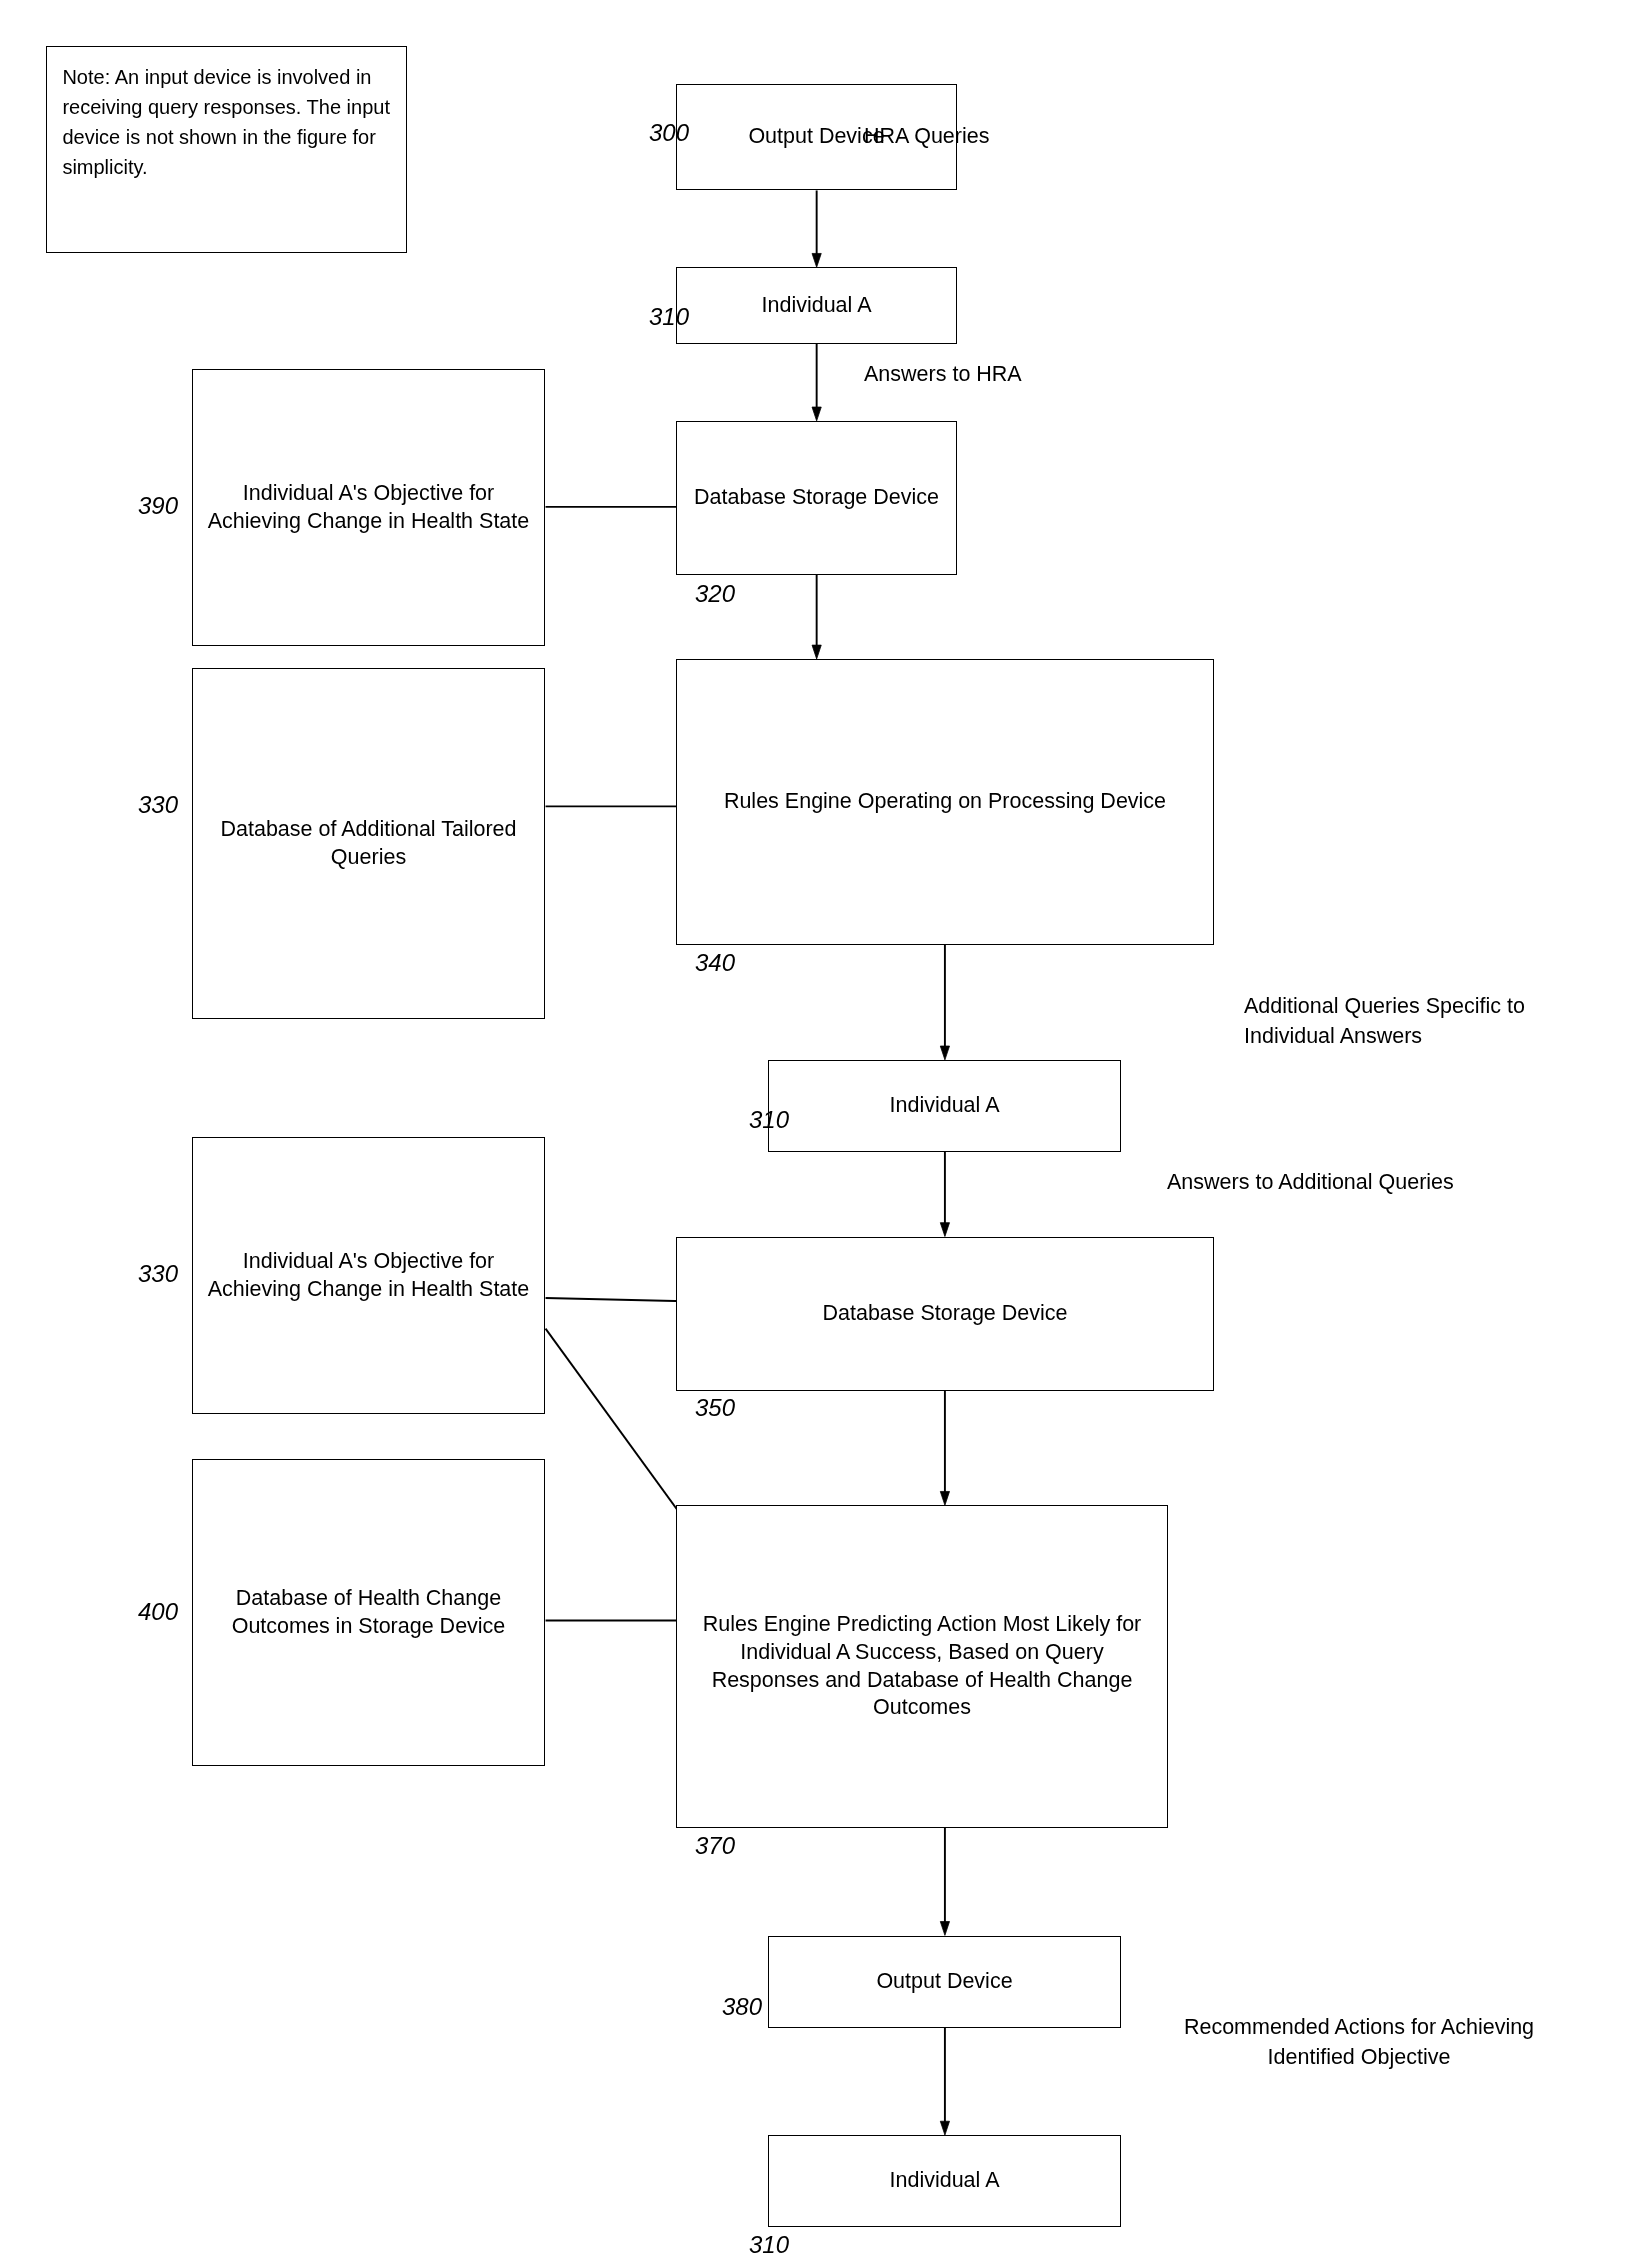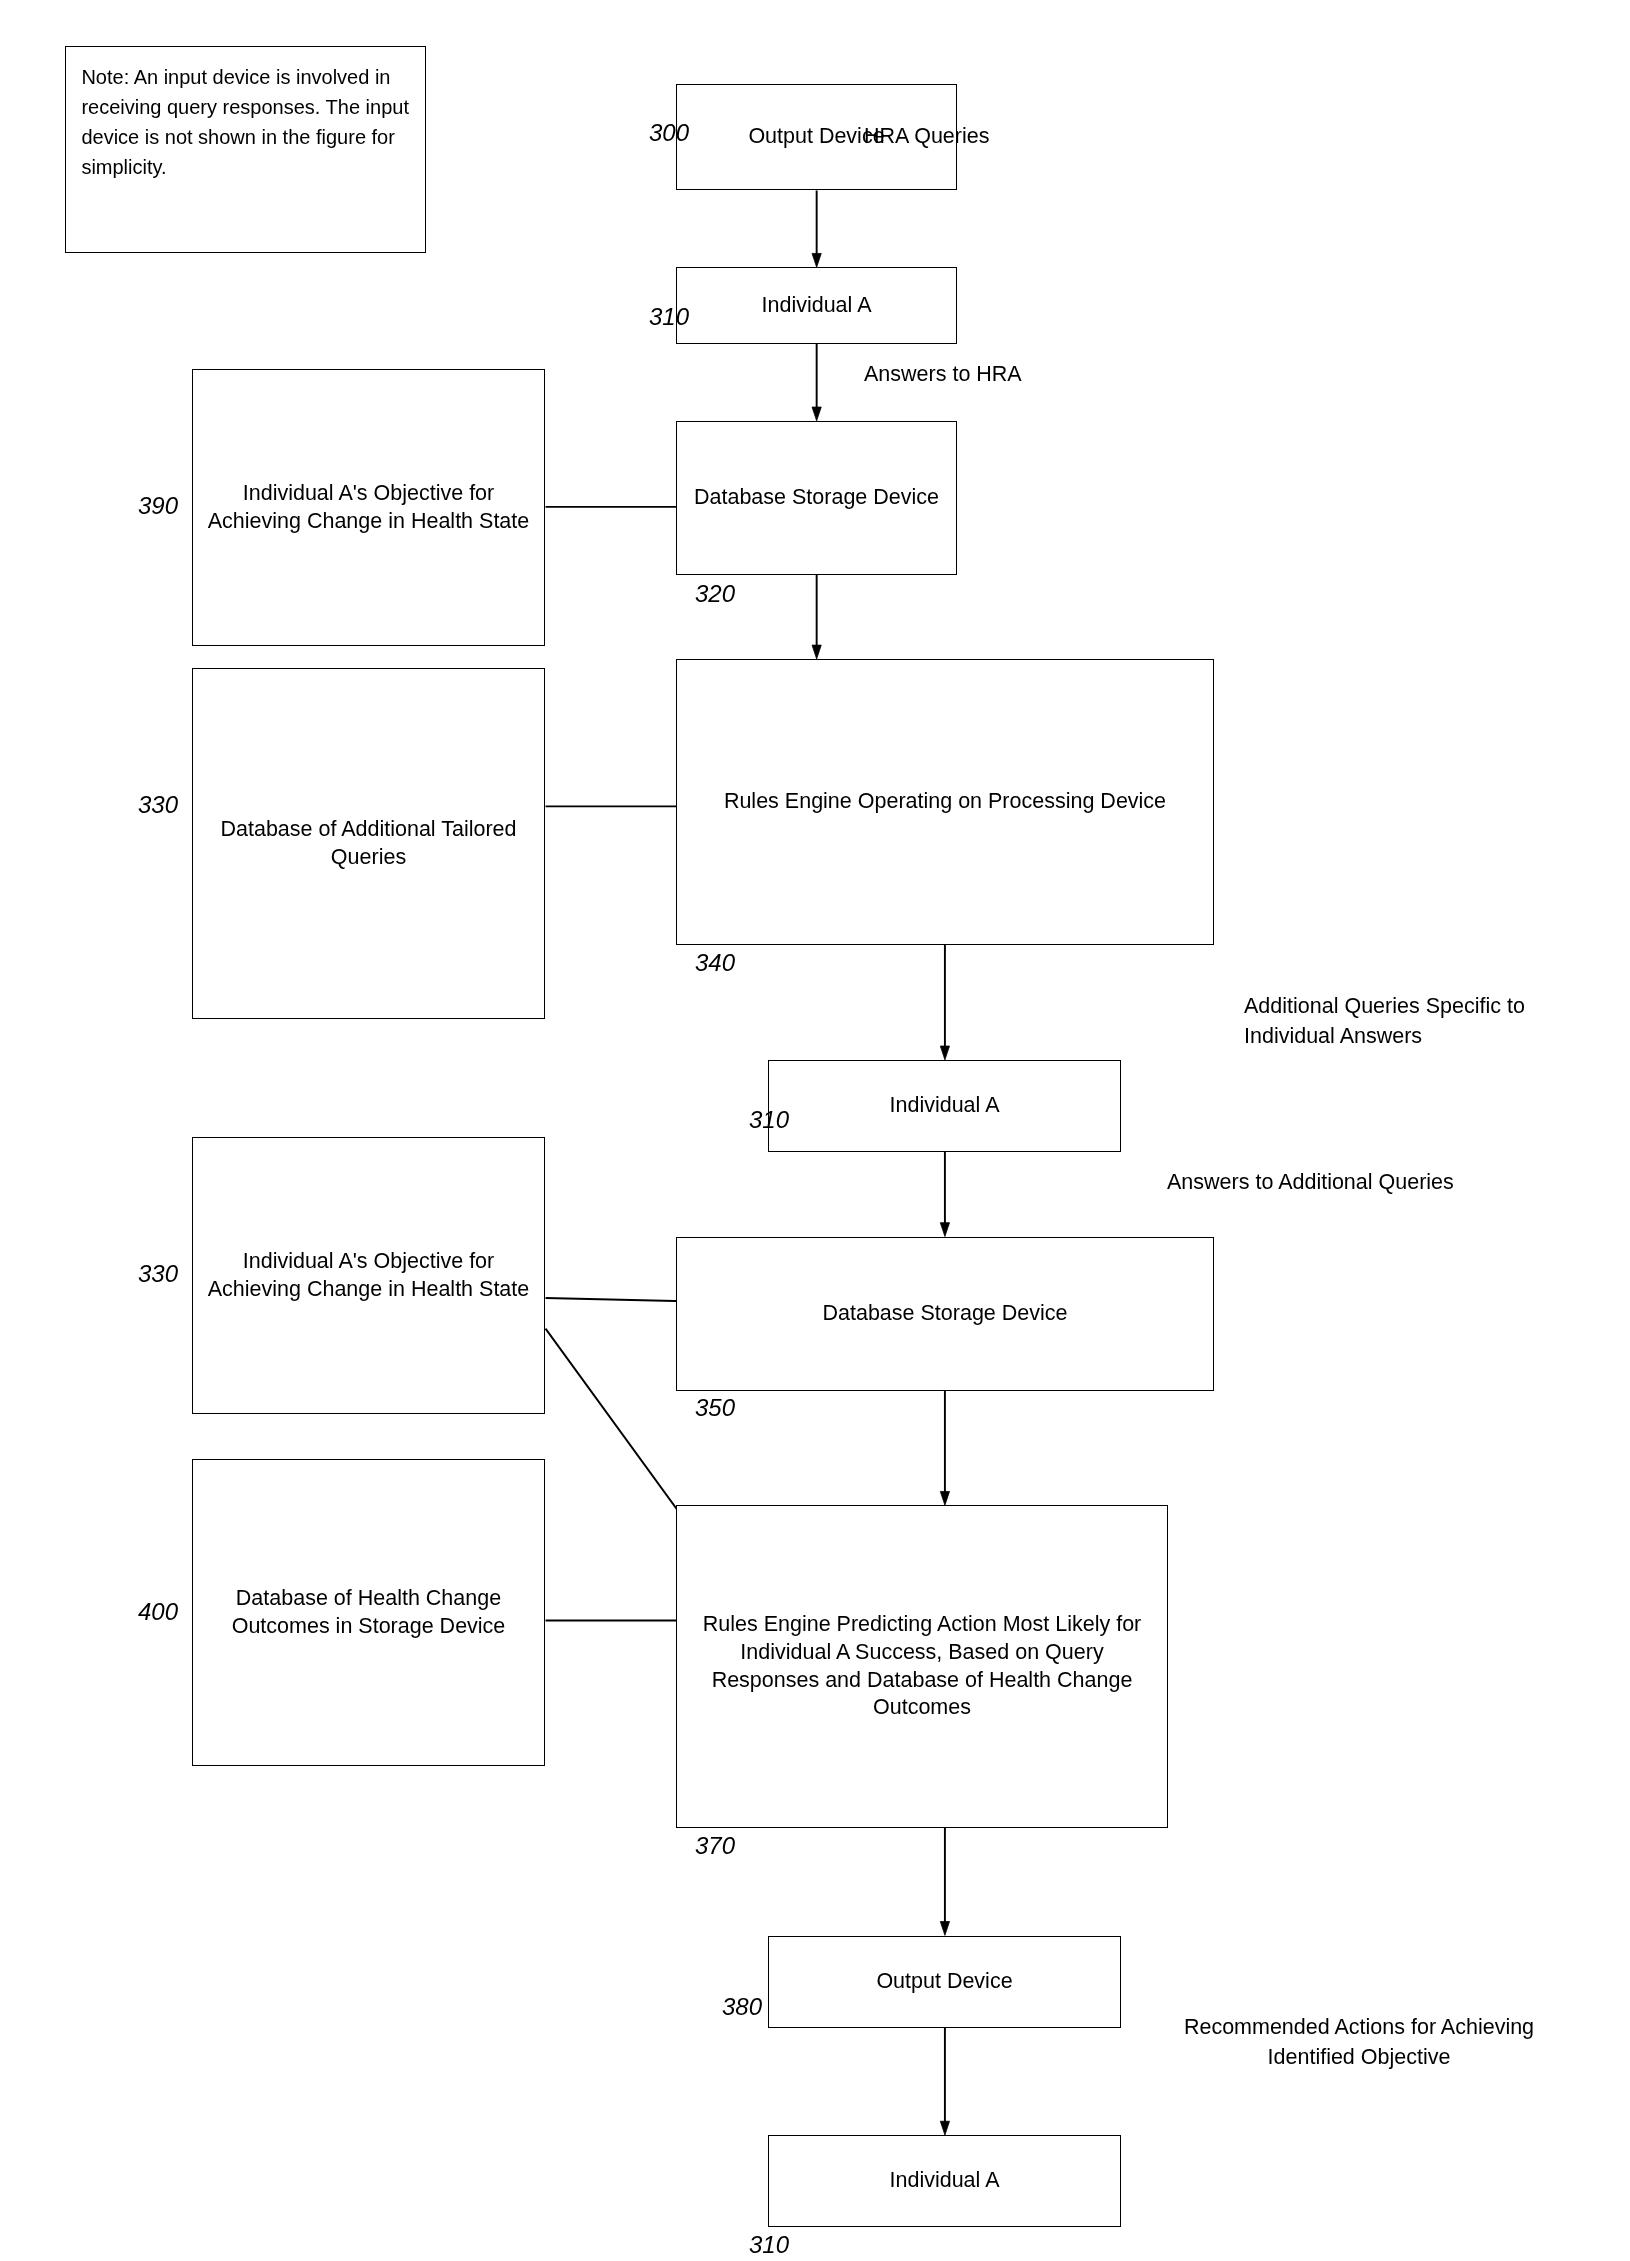--- a/index.html
+++ b/index.html
@@ -117,21 +117,21 @@
     <line x1="710" y1="2110" x2="950" y2="2110"></line>
     <polygon points="960,2110 942,2104 942,2116"></polygon>
 
     <line x1="1230" y1="2380" x2="1230" y2="2510"></line>
     <polygon points="1230,2520 1224,2502 1236,2502"></polygon>
 
     <line x1="1230" y1="2640" x2="1230" y2="2770"></line>
     <polygon points="1230,2780 1224,2762 1236,2762"></polygon>
   </svg>
 
-  <div class="note-box" style="left:46px; top:46px; width:361px; height:207px;margin-left:19px;">
+  <div class="note-box" style="left:46px; top:46px; width:361px; height:207px;">
     <span>Note: An input device is involved in receiving query responses. The input device is not shown in the figure for simplicity.</span>
   </div>
 
   <div class="box" style="left:676px; top:84px; width:281px; height:106px;">
     <span>Output Device</span>
   </div>
   <span class="ref-num" style="left:649px; top:119px;">300</span>
 
   <div class="label" style="left:864px; top:121px;">
     <span>HRA Queries</span>

